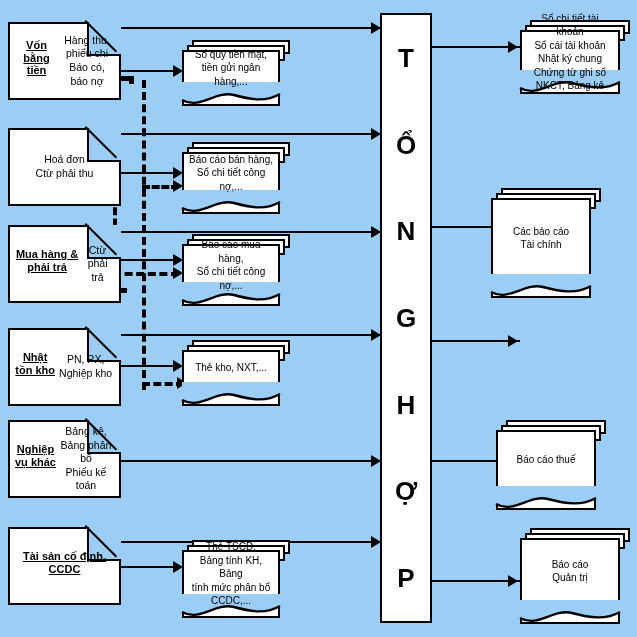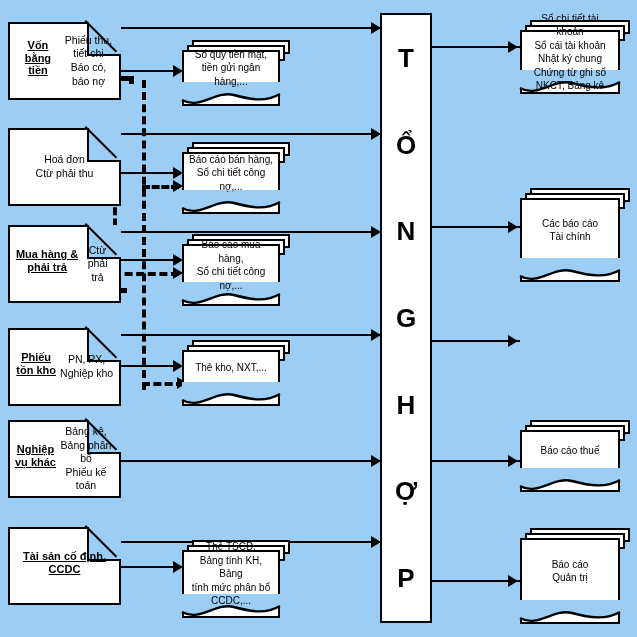--- a/index.html
+++ b/index.html
@@ -164,21 +164,21 @@
 </style>
 </head>
 <body>
 
 <div id="canvas">
 
   <div class="srcdoc" style="left:8px; top:22px; width:113px; height:78px;">
     <div class="fold"></div>
     <div class="inner">
       <div class="title">Vốn bằng tiền</div>
-      <div class="subtitle">Phiếu thu, tiết chi
+      <div class="subtitle">Hàng thu, phiếu chi
 Báo có, báo nợ</div>
     </div>
   </div>
 
   <div class="srcdoc" style="left:8px; top:128px; width:113px; height:78px;">
     <div class="fold"></div>
     <div class="inner">
       <div class="subtitle">Hoá đơn
 Ctừ phải thu</div>
     </div>
@@ -188,21 +188,21 @@
     <div class="fold"></div>
     <div class="inner">
       <div class="title">Mua hàng &amp; phải trả</div>
       <div class="subtitle">Ctừ phải trả</div>
     </div>
   </div>
 
   <div class="srcdoc" style="left:8px; top:328px; width:113px; height:78px;">
     <div class="fold"></div>
     <div class="inner">
-      <div class="title">Phiếu tồn kho</div>
+      <div class="title">Nhật tồn kho</div>
       <div class="subtitle">PN, PX, Nghiệp kho</div>
     </div>
   </div>
 
   <div class="srcdoc" style="left:8px; top:420px; width:113px; height:78px;">
     <div class="fold"></div>
     <div class="inner">
       <div class="title">Nghiệp vụ khác</div>
       <div class="subtitle">Bảng kê, Bảng phân bổ
 Phiếu kế toán</div>
@@ -359,34 +359,34 @@
       <path d="M0,14 C18,24 34,4 52,9 C70,14 86,16 100,8" fill="none" stroke="#000" stroke-width="2.4"></path>
     </svg>
     <div class="reptext">Sổ chi tiết tài
 khoản
 Sổ cái tài khoản
 Nhật ký chung
 Chứng từ ghi sổ
 NKCT, Bảng kê</div>
   </div>
 
-  <div class="repdoc" style="left:520px; top:188px; width:110px; height:94px;">
+  <div class="repdoc" style="left:491px; top:188px; width:110px; height:110px;">
     <div class="sheet s3"></div>
     <div class="sheet s2"></div>
     <div class="sheet front"></div>
     <svg class="wave" viewBox="0 0 100 22" preserveAspectRatio="none">
       <path d="M0,2 L0,14 C18,24 34,4 52,9 C70,14 86,16 100,8 L100,-4 L0,-4 Z" fill="#9CCEF5" stroke="none"></path>
       <path d="M0,14 C18,24 34,4 52,9 C70,14 86,16 100,8" fill="none" stroke="#000" stroke-width="2.4"></path>
     </svg>
     <div class="reptext">Các báo cáo
 Tài chính</div>
   </div>
 
 
-  <div class="repdoc" style="left:520px; top:420px; width:110px; height:72px;">
+  <div class="repdoc" style="left:496px; top:420px; width:110px; height:90px;">
     <div class="sheet s3"></div>
     <div class="sheet s2"></div>
     <div class="sheet front"></div>
     <svg class="wave" viewBox="0 0 100 22" preserveAspectRatio="none">
       <path d="M0,2 L0,14 C18,24 34,4 52,9 C70,14 86,16 100,8 L100,-4 L0,-4 Z" fill="#9CCEF5" stroke="none"></path>
       <path d="M0,14 C18,24 34,4 52,9 C70,14 86,16 100,8" fill="none" stroke="#000" stroke-width="2.4"></path>
     </svg>
     <div class="reptext">Báo cáo thuế</div>
   </div>
 

